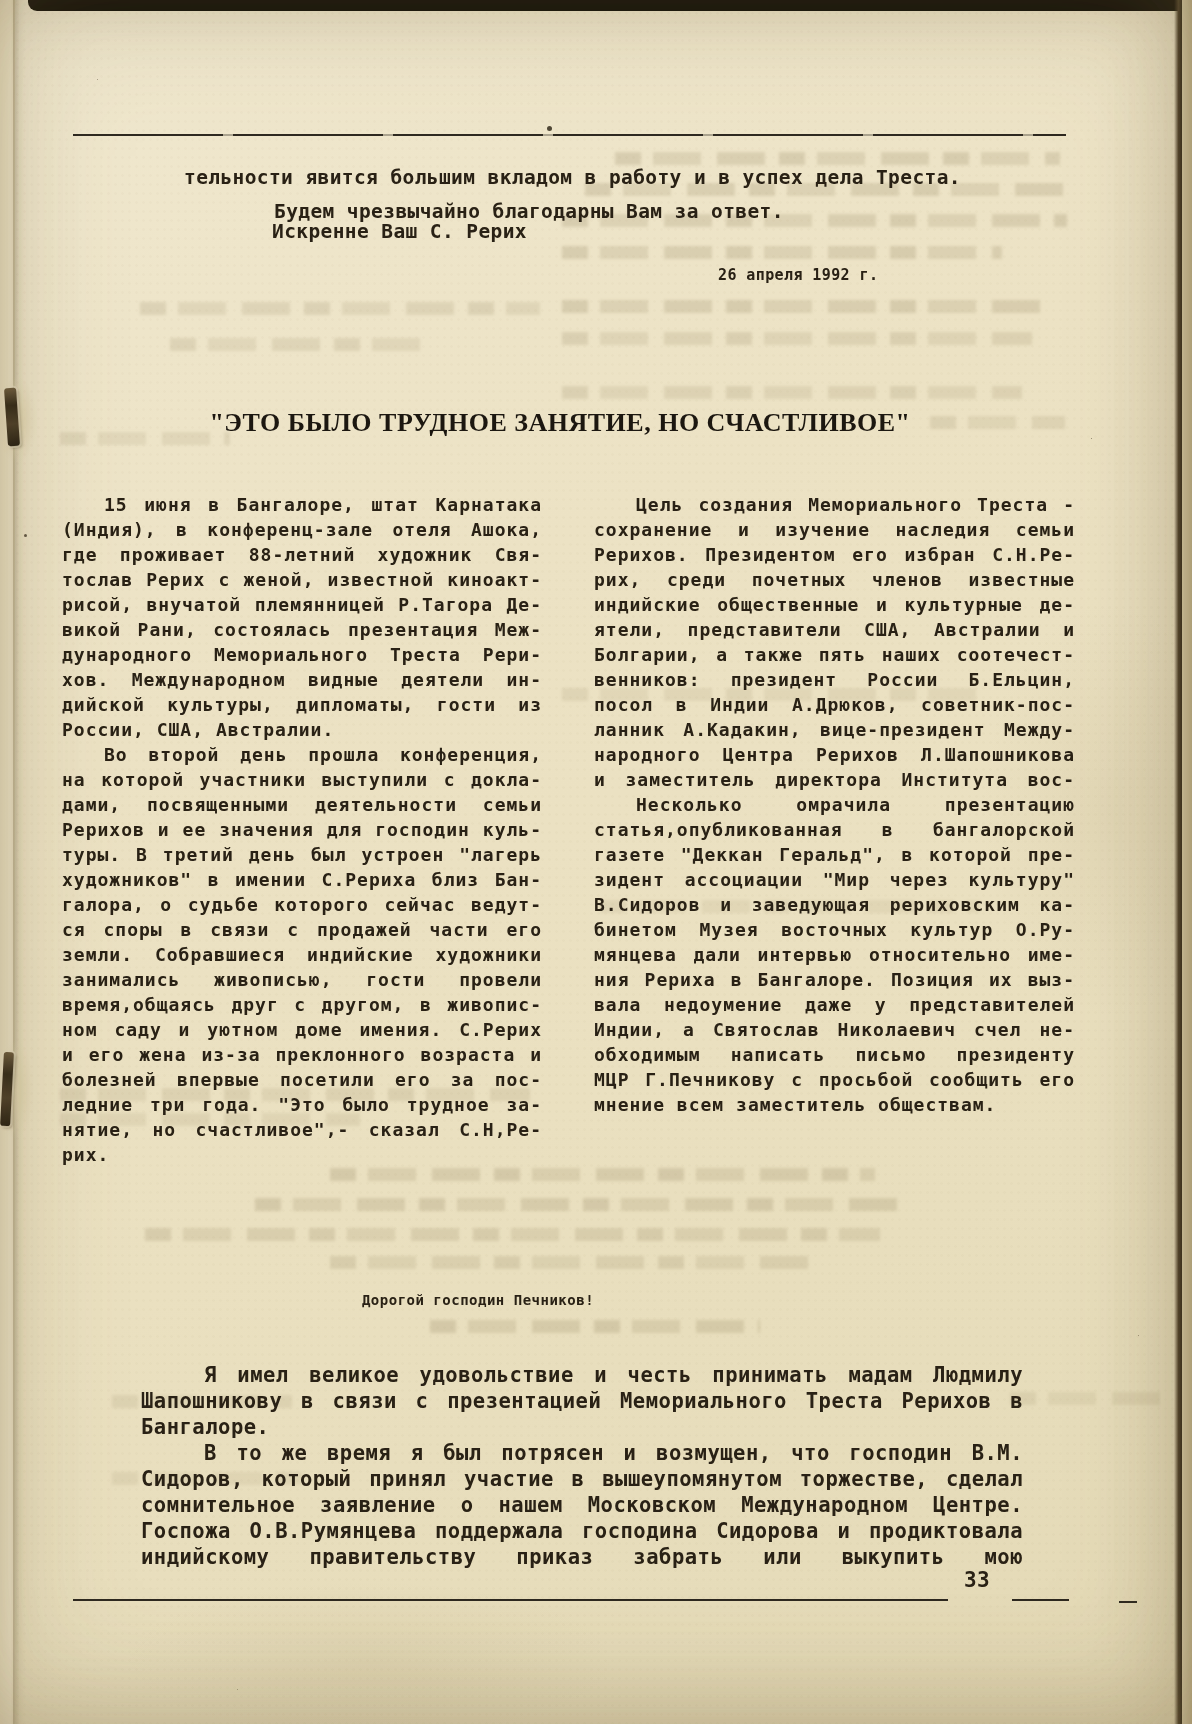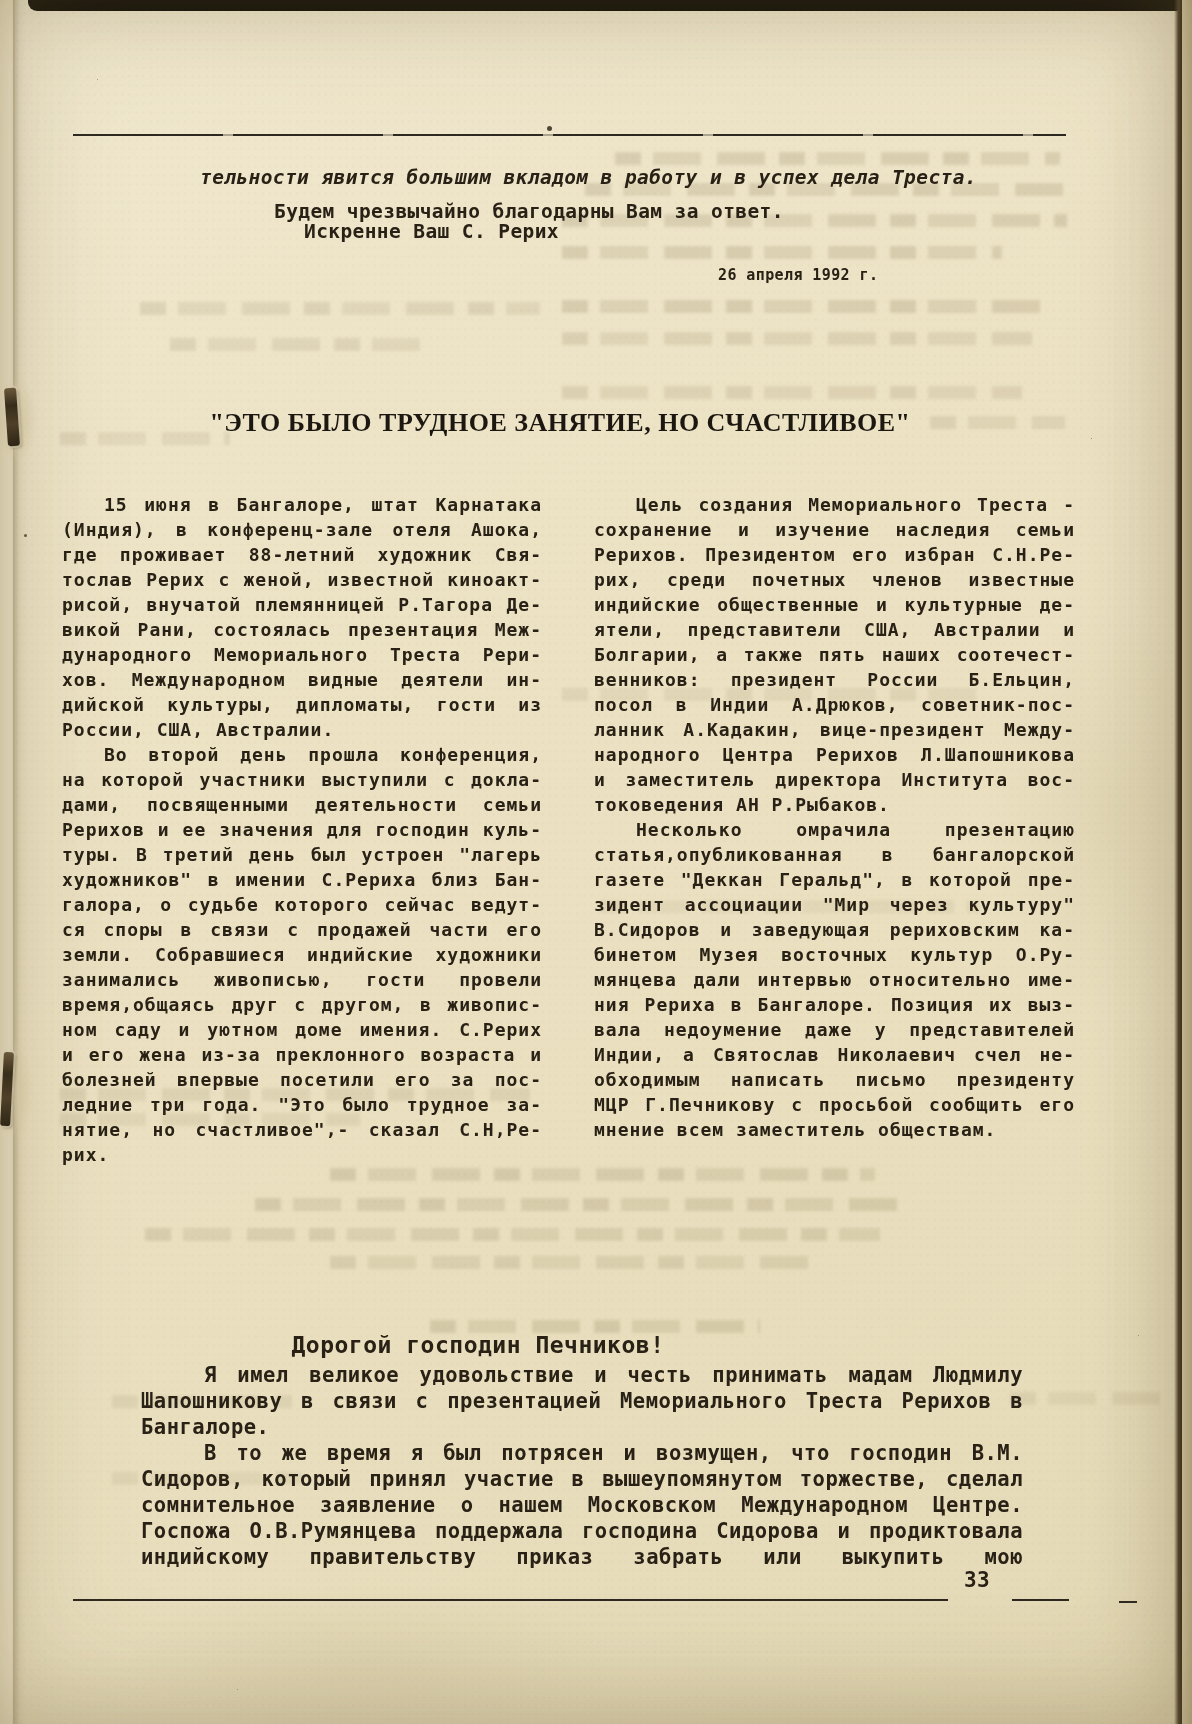--- a/index.html
+++ b/index.html
@@ -39,21 +39,21 @@
   
   .title{position:absolute;left:50px;top:408px;width:1020px;text-align:center;
     font-family:"Liberation Serif",serif;font-weight:700;font-size:26px;letter-spacing:.5px;color:var(--titleink);}
   .col{position:absolute;top:492px;font-size:18px;font-weight:700;letter-spacing:1px;line-height:25px;color:var(--ink);}
   .col-left{left:62px;width:480px;}
   .col-right{left:594px;width:481px;}
   .line{height:25px;overflow:hidden;text-align:justify;text-align-last:justify;}
   .line.indent{text-indent:42px;}
   .line.last{text-align-last:left;}
   
-  .greeting{position:absolute;left:0;top:1332px;width:956px;text-align:center;font-size:23px;font-weight:700;letter-spacing:.5px;}
+  .greeting{position:absolute;left:0;top:1292px;width:956px;text-align:center;font-size:14px;font-weight:700;letter-spacing:.5px;}
   .letter{position:absolute;left:141px;top:1362px;width:882px;font-size:20.5px;font-weight:700;letter-spacing:.5px;line-height:26px;}
   .letter .line{height:26px;}
   .letter .line.indent{text-indent:63px;}
   .page-num{position:absolute;left:964px;top:1568px;font-size:21px;font-weight:700;}
   .seg{position:absolute;height:2px;background:#2e2920;}
 </style>
 </head>
 <body>
 
 <div class="photo">
@@ -97,23 +97,23 @@
   <div class="edge-outer"></div>
 
   <div class="staple-blotch" style="left:0;top:376px;width:38px;height:88px;"></div>
   <div class="staple" style="left:6px;top:388px;width:12px;height:58px;transform:rotate(-4deg);"></div>
   <div class="staple-blotch" style="left:0;top:1040px;width:34px;height:100px;"></div>
   <div class="staple" style="left:2px;top:1052px;width:10px;height:74px;transform:rotate(3deg);"></div>
 
   <div class="rule" style="left:73px;top:134px;width:993px;"></div>
 
   <div class="tw">
-    <div class="prev-line" style="left:200px;top:166px;font-style:italic;">тельности явится большим вкладом в работу и в успех дела Треста.</div>
+    <div class="prev-line" style="left:184px;top:166px;">тельности явится большим вкладом в работу и в успех дела Треста.</div>
     <div class="prev-line" style="left:274px;top:200px;">Будем чрезвычайно благодарны Вам за ответ.</div>
-    <div class="prev-line" style="left:272px;top:220px;margin-left:32px;">Искренне Ваш С. Рерих</div>
+    <div class="prev-line" style="left:272px;top:220px;">Искренне Ваш С. Рерих</div>
     <div class="date-line">26 апреля 1992 г.</div>
   </div>
 
   <div class="title">"ЭТО БЫЛО ТРУДНОЕ ЗАНЯТИЕ, НО СЧАСТЛИВОЕ"</div>
 
   <div id="col-left" class="col col-left">
       <div class="line indent">15 июня в Бангалоре, штат Карнатака</div>
       <div class="line">(Индия), в конференц-зале отеля Ашока,</div>
       <div class="line">где проживает 88-летний художник Свя-</div>
       <div class="line">тослав Рерих с женой, известной киноакт-</div>
@@ -147,21 +147,20 @@
       <div class="line">Рерихов. Президентом его избран С.Н.Ре-</div>
       <div class="line">рих, среди почетных членов известные</div>
       <div class="line">индийские общественные и культурные де-</div>
       <div class="line">ятели, представители США, Австралии и</div>
       <div class="line">Болгарии, а также пять наших соотечест-</div>
       <div class="line">венников: президент России Б.Ельцин,</div>
       <div class="line">посол в Индии А.Дрюков, советник-пос-</div>
       <div class="line">ланник А.Кадакин, вице-президент Между-</div>
       <div class="line">народного Центра Рерихов Л.Шапошникова</div>
       <div class="line">и заместитель директора Института вос-</div>
-      <div class="line last">токоведения АН Р.Рыбаков.</div>
       <div class="line indent">Несколько омрачила презентацию</div>
       <div class="line">статья,опубликованная в бангалорской</div>
       <div class="line">газете "Деккан Геральд", в которой пре-</div>
       <div class="line">зидент ассоциации "Мир через культуру"</div>
       <div class="line">В.Сидоров и заведующая рериховским ка-</div>
       <div class="line">бинетом Музея восточных культур О.Ру-</div>
       <div class="line">мянцева дали интервью относительно име-</div>
       <div class="line">ния Рериха в Бангалоре. Позиция их выз-</div>
       <div class="line">вала недоумение даже у представителей</div>
       <div class="line">Индии, а Святослав Николаевич счел не-</div>

